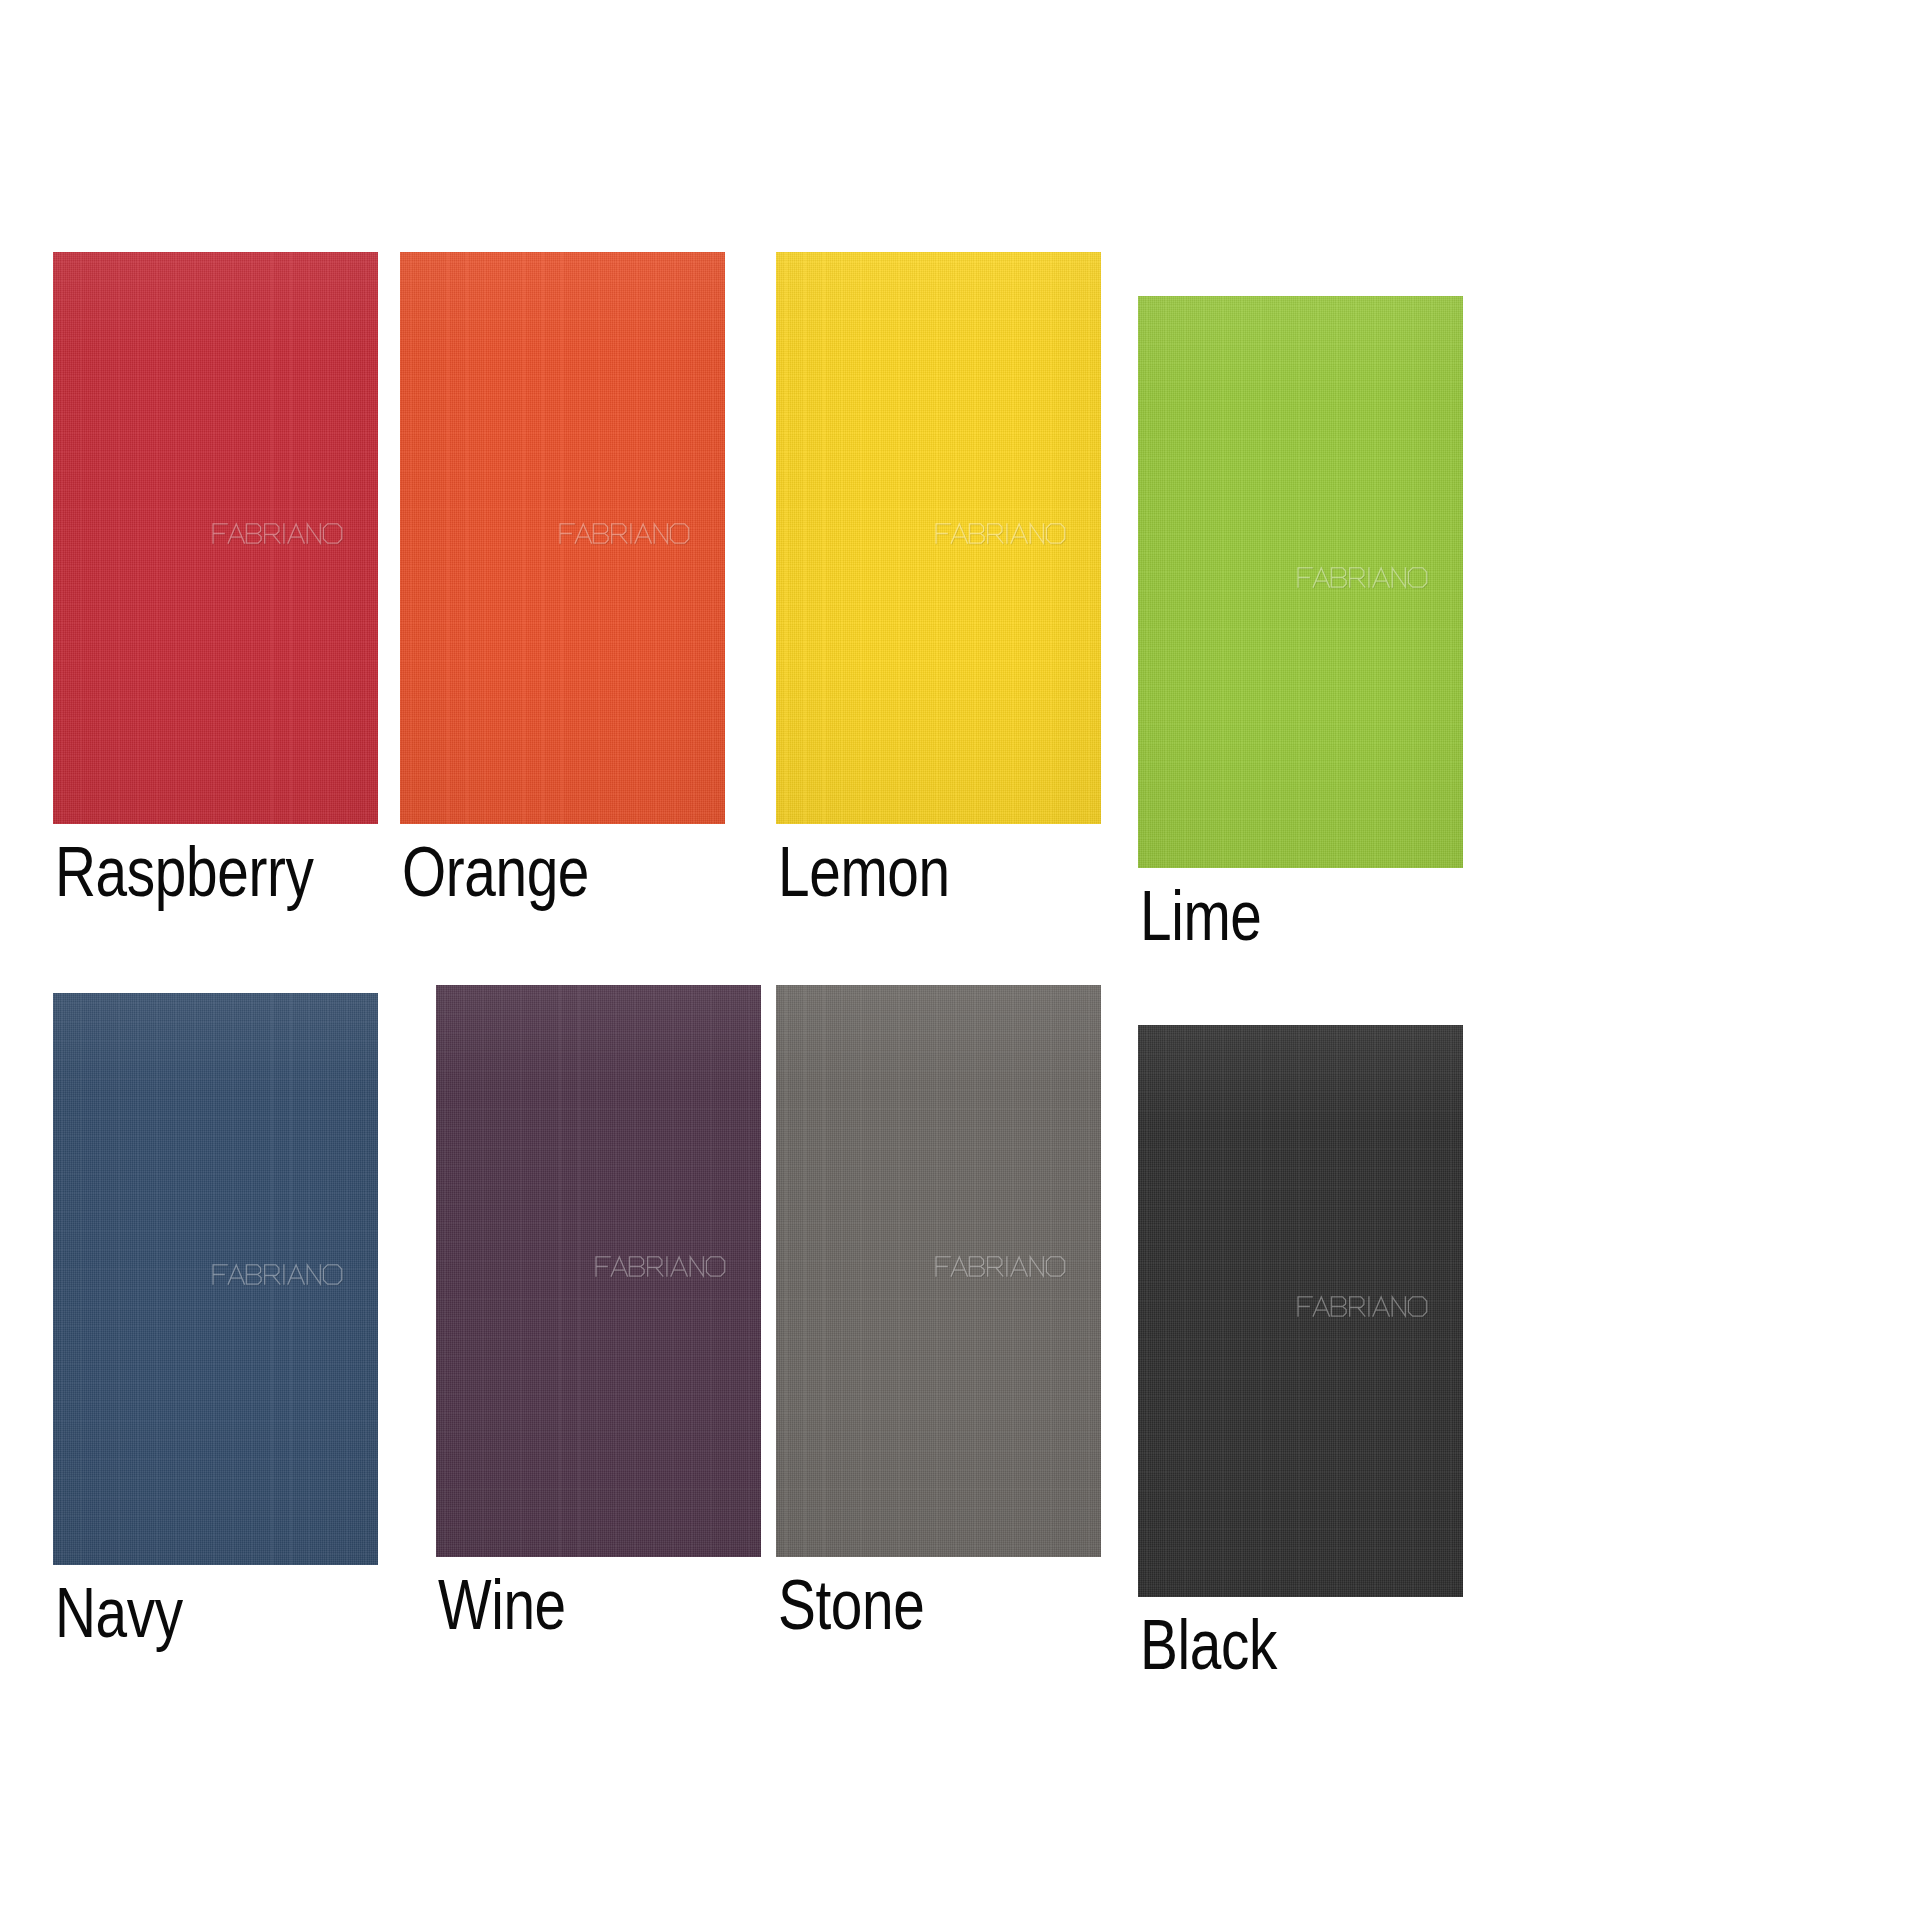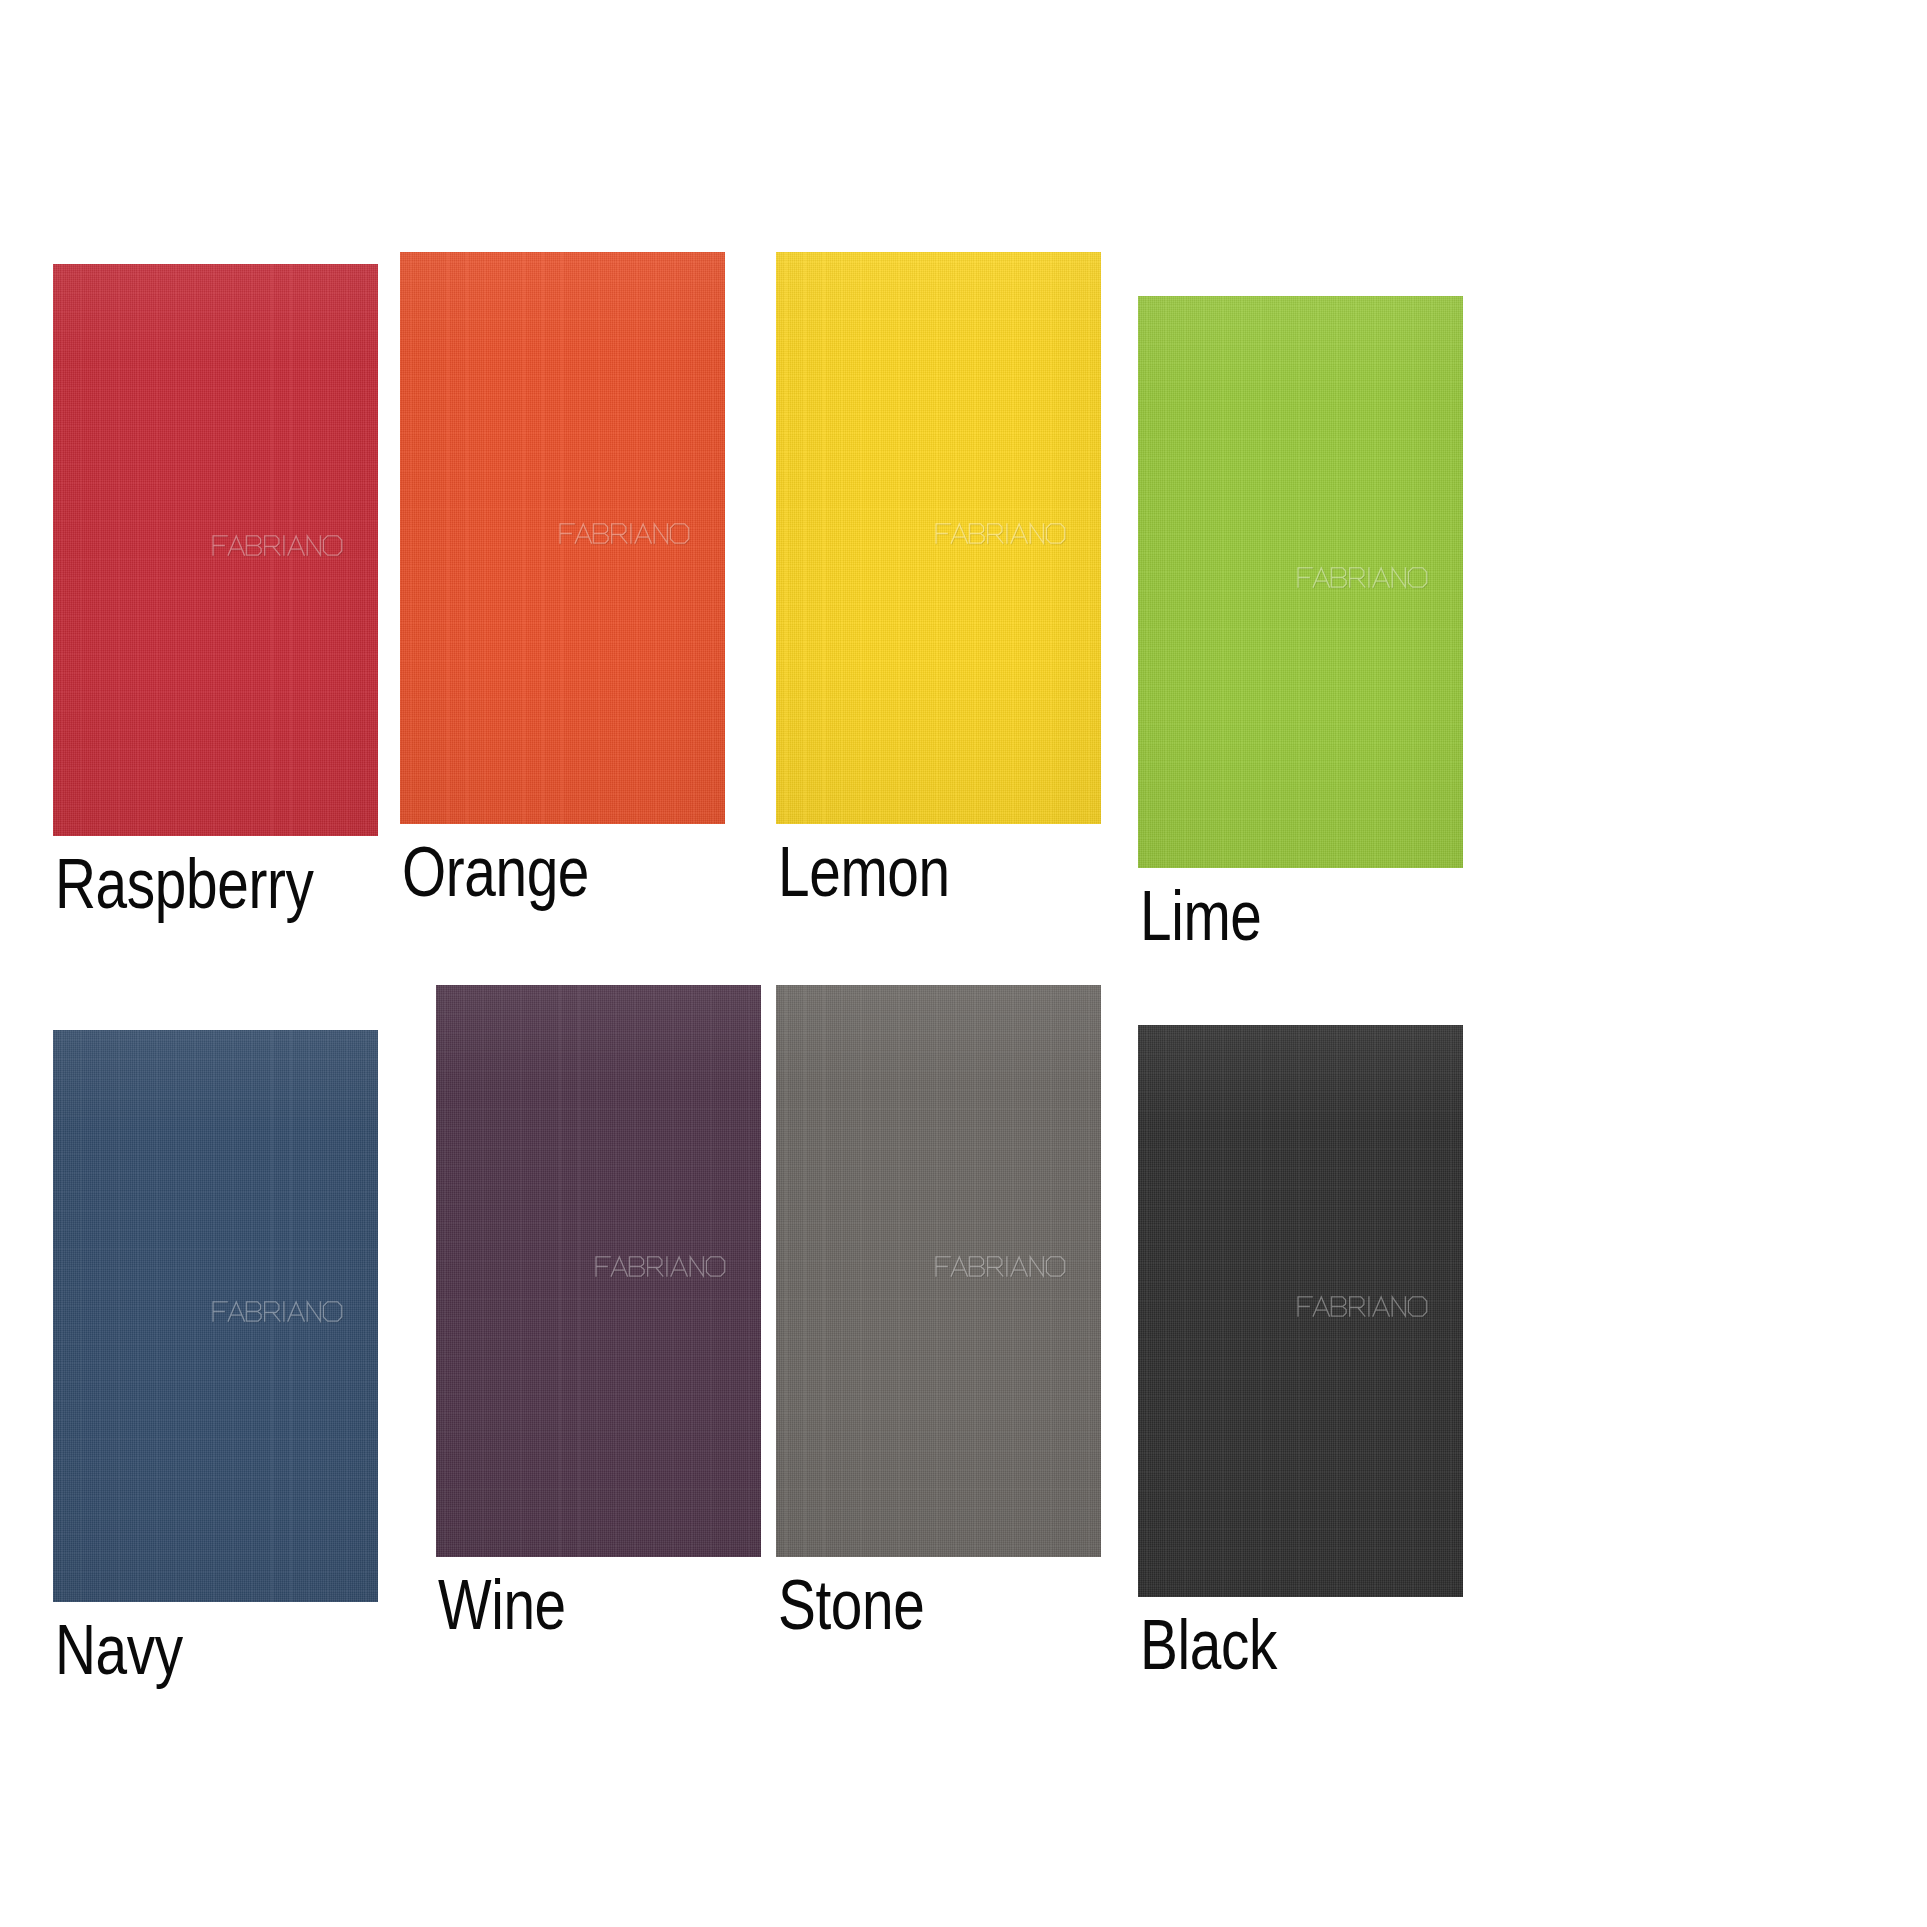--- a/index.html
+++ b/index.html
@@ -99,21 +99,21 @@
     white-space: nowrap;
     transform: scaleX(0.80);
     transform-origin: left top;
   }
 </style>
 </head>
 <body>
 
 <div id="page">
   <div class="swatch-grid" id="swatch-grid">
-  <div class="swatch-cell" style="left: 53px; top: 264px;">
+  <div class="swatch-cell" style="left: 53px; top: 252px;">
     <div class="swatch-chip" style="background: rgb(196, 43, 56); width: 325px; height: 572px;">
       <div class="fabriano-logo">
             <svg viewBox="0 0 300 46" xmlns="http://www.w3.org/2000/svg" aria-hidden="true">
               <g fill="none" stroke="rgba(0,0,0,0.35)" stroke-width="2.6" stroke-linecap="square" stroke-linejoin="miter" transform="translate(1.4,1.4)">
                 <path d="M4 42 L4 4 L32 4 M4 23 L26 23"></path>
                 <path d="M34 42 L50 4 L66 42 M40 30 L60 30"></path>
                 <path d="M70 42 L70 4 L92 4 L98 10 L98 18 L92 23 L70 23 M92 23 L99 29 L99 36 L93 42 L70 42"></path>
                 <path d="M106 42 L106 4 L128 4 L134 10 L134 19 L128 25 L106 25 M122 25 L136 42"></path>
                 <path d="M144 42 L144 4"></path>
                 <path d="M152 42 L168 4 L184 42 M158 30 L178 30"></path>
@@ -219,21 +219,21 @@
                 <path d="M152 42 L168 4 L184 42 M158 30 L178 30"></path>
                 <path d="M190 42 L190 4 L216 42 L216 4"></path>
                 <path d="M230 4 L250 4 L258 12 L258 34 L250 42 L230 42 L222 34 L222 12 Z"></path>
               </g>
             </svg>
           </div>
     </div>
     <div class="swatch-label">Lime</div>
   </div>
 
-  <div class="swatch-cell" style="left: 53px; top: 1030px;">
+  <div class="swatch-cell" style="left: 53px; top: 993px;">
     <div class="swatch-chip" style="background: rgb(51, 76, 107); width: 325px; height: 572px;">
       <div class="fabriano-logo">
             <svg viewBox="0 0 300 46" xmlns="http://www.w3.org/2000/svg" aria-hidden="true">
               <g fill="none" stroke="rgba(0,0,0,0.35)" stroke-width="2.6" stroke-linecap="square" stroke-linejoin="miter" transform="translate(1.4,1.4)">
                 <path d="M4 42 L4 4 L32 4 M4 23 L26 23"></path>
                 <path d="M34 42 L50 4 L66 42 M40 30 L60 30"></path>
                 <path d="M70 42 L70 4 L92 4 L98 10 L98 18 L92 23 L70 23 M92 23 L99 29 L99 36 L93 42 L70 42"></path>
                 <path d="M106 42 L106 4 L128 4 L134 10 L134 19 L128 25 L106 25 M122 25 L136 42"></path>
                 <path d="M144 42 L144 4"></path>
                 <path d="M152 42 L168 4 L184 42 M158 30 L178 30"></path>

